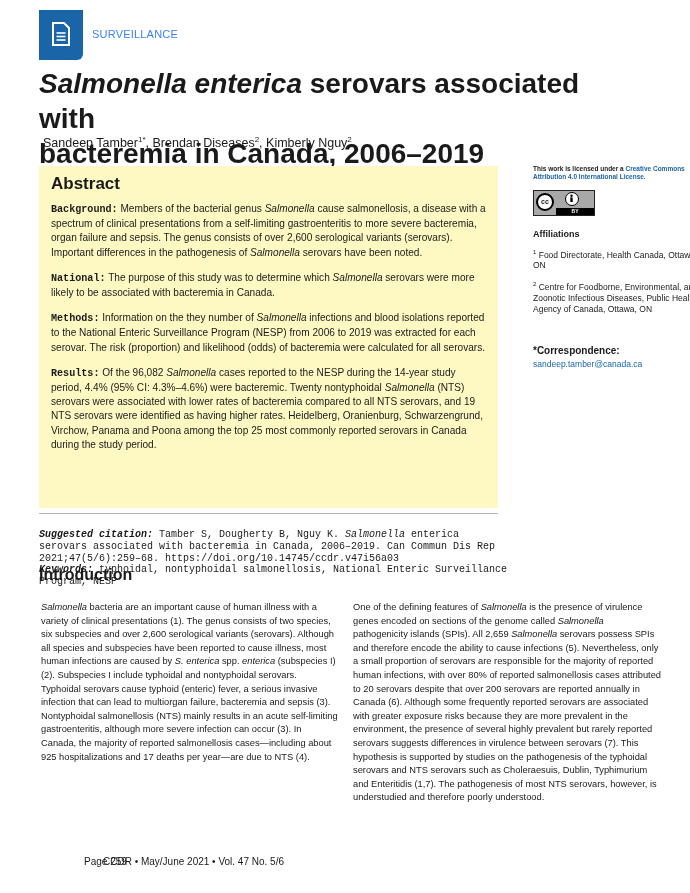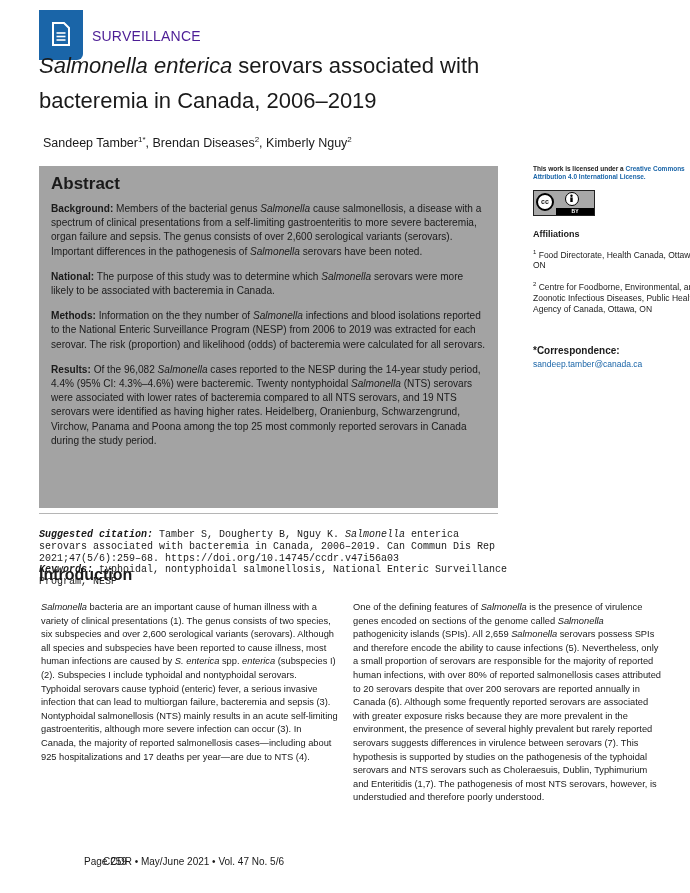--- a/index.html
+++ b/index.html
@@ -6,38 +6,38 @@
   body {
     width: 690px; height: 893px; position: relative; overflow: hidden;
     font-family: "Liberation Sans", "DejaVu Sans", sans-serif; color: #1a1a1a;
   }
   .badge {
     position: absolute; left: 39px; top: 10px; width: 44px; height: 50px;
     background: #1a65a8; border-bottom-right-radius: 6px;
   }
   .badge svg { position: absolute; left: 12px; top: 12px; }
   .section-label {
-    position: absolute; left: 92px; top: 28px; font-size: 14px; letter-spacing: 0.2px;
-    color: #4c1d95;
+    position: absolute; left: 92px; top: 28px; font-size: 11px; letter-spacing: 0.2px;
+    color: #3b82f6;
   }
   .title {
-    position: absolute; left: 39px; top: 48px; width: 600px;
-    font-size: 22px; line-height: 35px; color: #1a1a1a; font-weight: normal;
+    position: absolute; left: 39px; top: 66px; width: 600px;
+    font-size: 28px; line-height: 35px; color: #1a1a1a; font-weight: bold;
   }
   .title em { font-style: italic; }
   .authors { position: absolute; left: 43px; top: 135px; font-size: 12.5px; color: #1a1a1a; }
   .authors sup { font-size: 8px; }
 
   .abstract {
     position: absolute; left: 39px; top: 166px; width: 459px; height: 342px;
-    background: #a3a3a3; box-sizing: border-box; padding: 8px 12px 0 12px;
+    background: #fef9c3; box-sizing: border-box; padding: 8px 12px 0 12px;
   }
   .abstract h2 { margin: 0 0 8px 0; font-size: 17px; font-weight: bold; color: #1a1a1a; }
   .abstract p { margin: 0 0 11px 0; font-size: 10.1px; line-height: 14.2px; color: #1a1a1a; }
-  .abstract b { font-weight: bold; }
+  .abstract b { font-weight: bold; font-family: Liberation Mono, monospace; }
 
   .side { position: absolute; left: 533px; top: 165px; width: 170px; }
   .license-text { font-size: 6.5px; line-height: 8.3px; font-weight: bold; color: #1a1a1a; }
   .license-link { color: #1a65a8; }
   .cc-badge {
     margin-top: 8px; width: 60px; height: 24px; background: #a8a8a8; position: relative;
     border: 1px solid #222;
   }
   .cc-badge .cc { position: absolute; left: 2px; top: 2px; width: 18px; height: 18px; border-radius: 50%;
     background:#fff; border: 2px solid #000; box-sizing: border-box; font-size: 7px; font-weight: bold;

